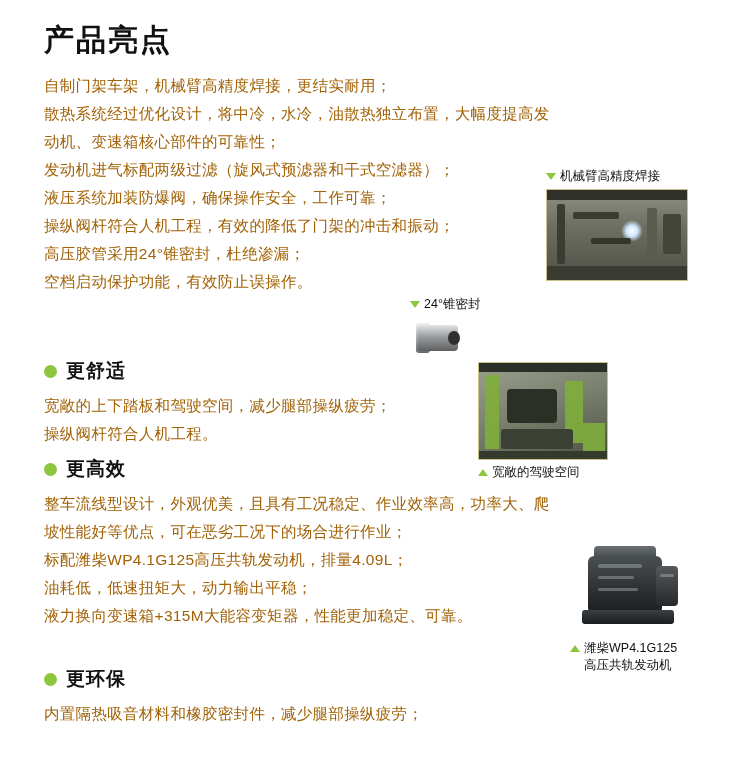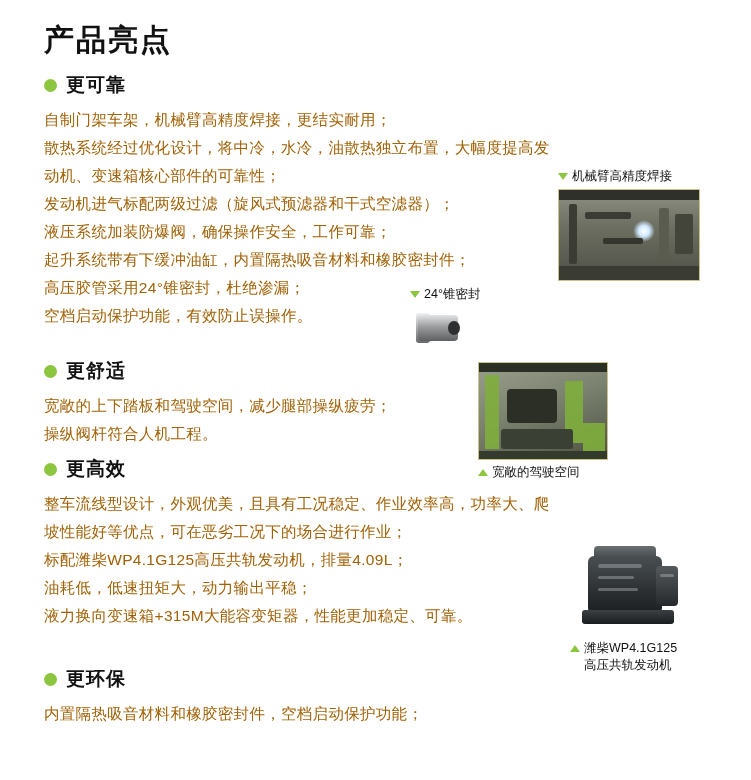--- a/index.html
+++ b/index.html
@@ -173,55 +173,51 @@
   .fig-caption-2l { line-height: 17px; }
 </style>
 </head>
 <body>
 
 <div class="page">
 
   <div class="page-title">产品亮点</div>
 
   <div class="section" style="top:72px;">
-    <div class="sec-head">
-      <span class="bullet"></span>
-      <span class="sec-title">更可靠</span>
-    </div>
     <div class="body-lines">
       <div>自制门架车架，机械臂高精度焊接，更结实耐用；</div>
       <div>散热系统经过优化设计，将中冷，水冷，油散热独立布置，大幅度提高发</div>
       <div>动机、变速箱核心部件的可靠性；</div>
       <div>发动机进气标配两级过滤（旋风式预滤器和干式空滤器）；</div>
       <div>液压系统加装防爆阀，确保操作安全，工作可靠；</div>
-      <div>起升系统带有下缓冲油缸，内置隔热吸音材料和橡胶密封件；</div>
+      <div>操纵阀杆符合人机工程，有效的降低了门架的冲击和振动；</div>
       <div>高压胶管采用24°锥密封，杜绝渗漏；</div>
       <div>空档启动保护功能，有效防止误操作。</div>
     </div>
   </div>
 
-  <div class="figure" style="left:558px; top:168px;">
+  <div class="figure" style="left:546px; top:168px;">
     <div class="fig-caption">
       <span class="tri-down"></span>
       <span>机械臂高精度焊接</span>
     </div>
     <div class="photo photo1" style="margin-top:4px;">
       <div class="p1-bg"></div>
       <div class="p1-bar" style="left:0;top:0;width:142px;height:10px;"></div>
       <div class="p1-bar" style="left:0;top:76px;width:142px;height:16px;background:#3a3b32;"></div>
       <div class="p1-pipe" style="left:10px;top:14px;width:8px;height:60px;"></div>
       <div class="p1-pipe" style="left:26px;top:22px;width:46px;height:7px;"></div>
       <div class="p1-pipe" style="left:100px;top:18px;width:10px;height:54px;background:#5a5c50;"></div>
       <div class="p1-pipe" style="left:116px;top:24px;width:18px;height:40px;background:#43453b;"></div>
       <div class="p1-spark"></div>
       <div class="p1-pipe" style="left:44px;top:48px;width:40px;height:6px;background:#34352d;"></div>
     </div>
   </div>
 
-  <div class="figure" style="left:410px; top:286px;">
+  <div class="figure" style="left:410px; top:296px;">
     <div class="fig-caption">
       <span class="tri-down"></span>
       <span>24°锥密封</span>
     </div>
     <div class="photo photo2" style="margin-top:2px;">
       <div class="cone-ring"></div>
       <div class="cone-body"></div>
       <div class="cone-hole"></div>
     </div>
   </div>
@@ -287,17 +283,17 @@
       </span>
     </div>
   </div>
 
   <div class="section" style="top:666px;">
     <div class="sec-head">
       <span class="bullet"></span>
       <span class="sec-title">更环保</span>
     </div>
     <div class="body-lines">
-      <div>内置隔热吸音材料和橡胶密封件，空档启动保护功能；</div>
+      <div>内置隔热吸音材料和橡胶密封件，减少腿部操纵疲劳；</div>
     </div>
   </div>
 
 </div>
 
 </body></html>

